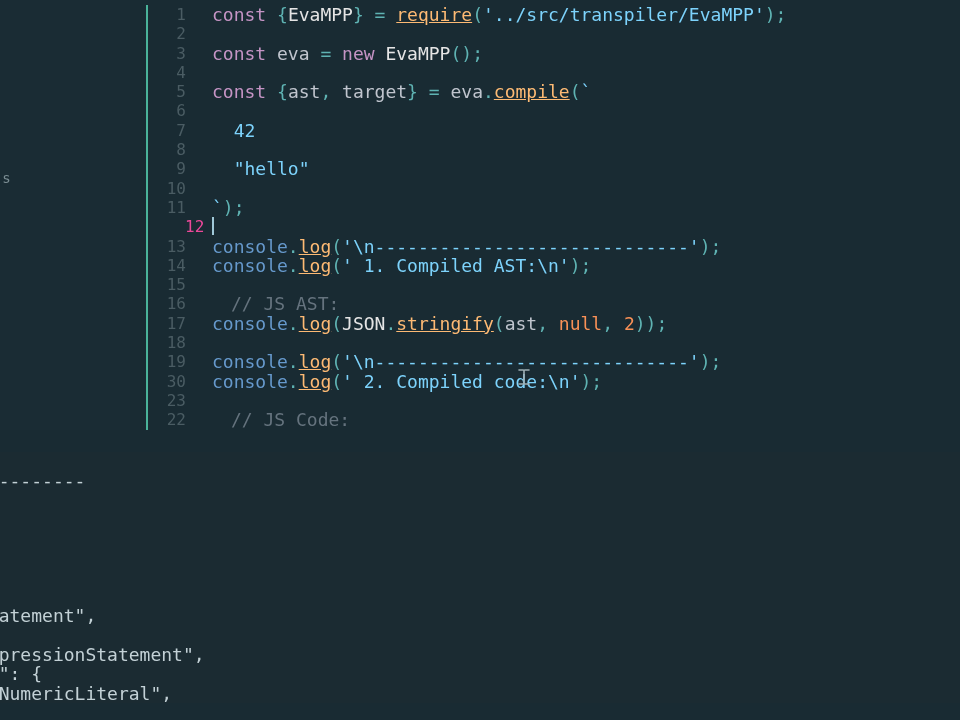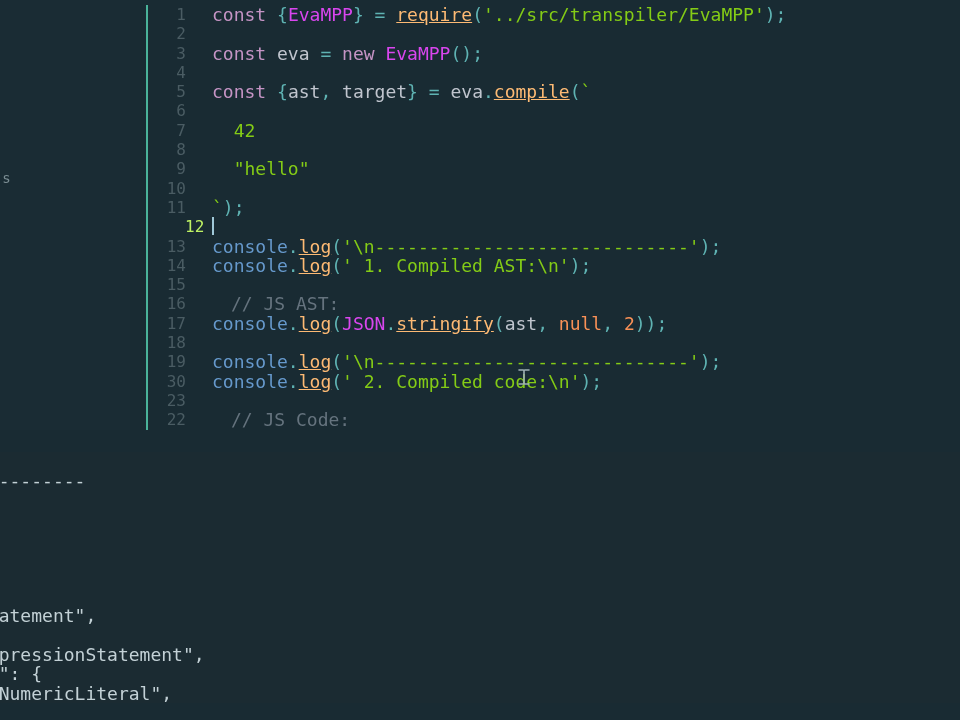--- a/index.html
+++ b/index.html
@@ -24,33 +24,33 @@
   .gutter {
     position: absolute;
     left: 146px; top: 5px;
     width: 42px;
     text-align: right;
     color: #4a5c63;
     border-left: 2px solid #4ab39a;
     padding-left: 0;
   }
   .gutter .ln { height: 19.3px; line-height: 19.3px; padding-right: 4px; font-size: 16px; }
-  .gutter .ln.active { color: #bef264; margin-left: 37px; }
+  .gutter .ln.active { color: #ec4899; margin-left: 37px; }
   .code {
     position: absolute;
     left: 212px; top: 5px;
     white-space: pre;
   }
   .code .row { height: 19.3px; line-height: 19.3px; }
   .kw   { color: #c594c5; }
   .fn   { color: #fdba74; text-decoration: underline; }
   .id   { color: #c0c5ce; text-align: right; }
-  .str  { color: #84cc16; text-align: center; }
+  .str  { color: #7dd3fc; text-align: center; }
   .num  { color: #f99157; }
-  .cls  { color: #d946ef; }
+  .cls  { color: #e5e5e5; }
   .cmt  { color: #65737e; margin-left: 19px; }
   .pun  { color: #5fb3b3; }
   .obj  { color: #6699cc; margin-top: 31px; }
   .cursor {
     display: inline-block;
     width: 2px; height: 18px;
     background: #a0c8d8;
     vertical-align: -2px;
   }
   .caret-icon {

